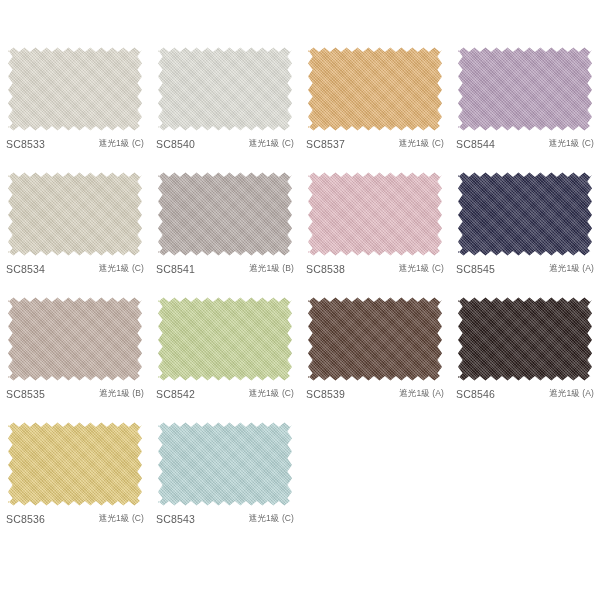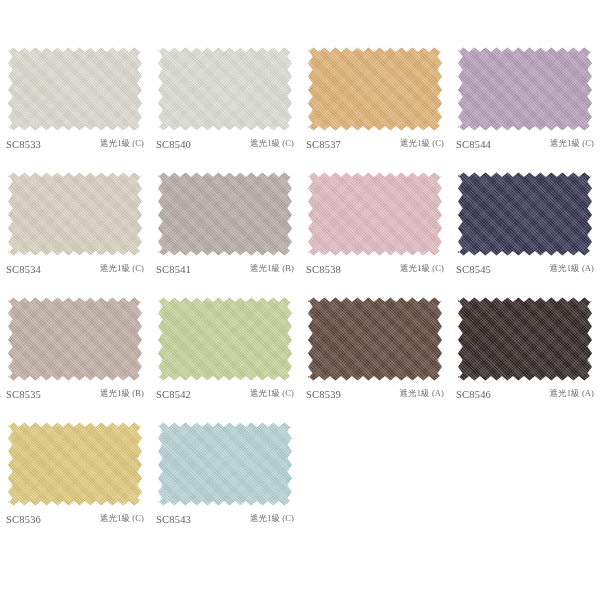--- a/index.html
+++ b/index.html
@@ -107,21 +107,20 @@
   }
   .swatch-caption {
     position: absolute;
     left: 6px;
     right: 6px;
     top: 98px;
     display: flex;
     align-items: flex-end;
     justify-content: space-between;
     white-space: nowrap;
-    font-family: Liberation Serif, serif;
   }
   .swatch-code {
     font-size: 10.5px;
     color: #5d5d5d;
     letter-spacing: 0.2px;
   }
   .swatch-grade {
     font-size: 8.5px;
     color: #6b6b6b;
     letter-spacing: 0.1px;

